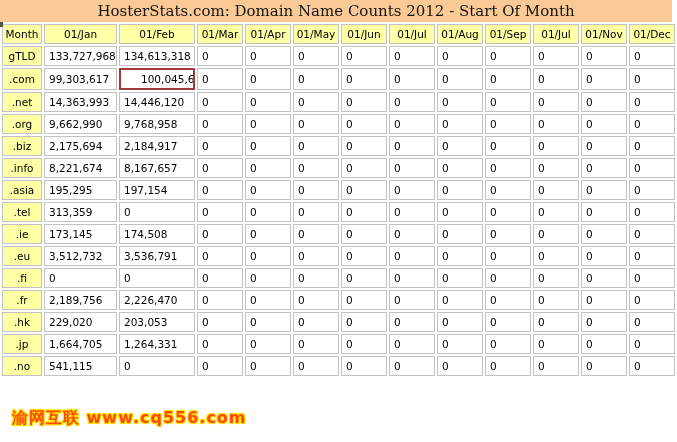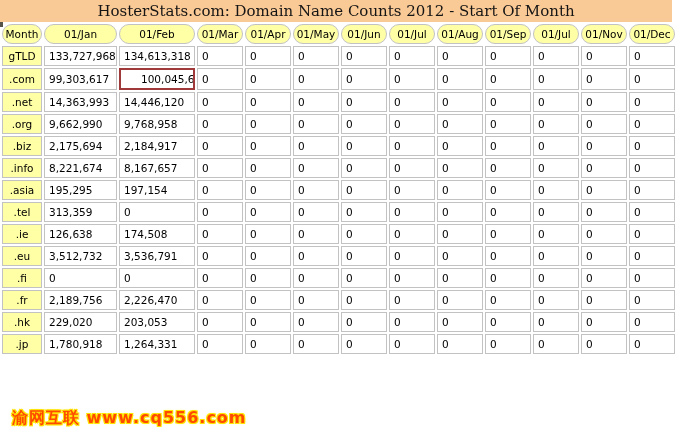--- a/index.html
+++ b/index.html
@@ -39,21 +39,20 @@
     line-height:18px;
     white-space:nowrap;
     overflow:hidden;
     background:#ffffff;
     font-weight:normal;
     padding:0;
   }
   .stats th{
     background:var(--header-bg,#FFFFA6);
     text-align:center;
-    border-radius:10px;
   }
   .stats td.label{
     background:var(--header-bg,#FFFFA6);
     text-align:center;
     margin-left:16px;
   }
   .stats td.val{
     text-align:left;
     padding-left:4px;
   }
@@ -233,21 +232,21 @@
           <td class="val">0</td>
           <td class="val">0</td>
           <td class="val">0</td>
           <td class="val">0</td>
           <td class="val">0</td>
           <td class="val">0</td>
           <td class="val">0</td>
         </tr>
         <tr>
           <td class="label">.ie</td>
-          <td class="val">126,638</td>
+          <td class="val">173,145</td>
           <td class="val">174,508</td>
           <td class="val">0</td>
           <td class="val">0</td>
           <td class="val">0</td>
           <td class="val">0</td>
           <td class="val">0</td>
           <td class="val">0</td>
           <td class="val">0</td>
           <td class="val">0</td>
           <td class="val">0</td>
@@ -308,22 +307,37 @@
           <td class="val">0</td>
           <td class="val">0</td>
           <td class="val">0</td>
           <td class="val">0</td>
           <td class="val">0</td>
           <td class="val">0</td>
           <td class="val">0</td>
         </tr>
         <tr>
           <td class="label">.jp</td>
-          <td class="val">1,780,918</td>
+          <td class="val">1,664,705</td>
           <td class="val">1,264,331</td>
+          <td class="val">0</td>
+          <td class="val">0</td>
+          <td class="val">0</td>
+          <td class="val">0</td>
+          <td class="val">0</td>
+          <td class="val">0</td>
+          <td class="val">0</td>
+          <td class="val">0</td>
+          <td class="val">0</td>
+          <td class="val">0</td>
+        </tr>
+        <tr>
+          <td class="label">.no</td>
+          <td class="val">541,115</td>
+          <td class="val">0</td>
           <td class="val">0</td>
           <td class="val">0</td>
           <td class="val">0</td>
           <td class="val">0</td>
           <td class="val">0</td>
           <td class="val">0</td>
           <td class="val">0</td>
           <td class="val">0</td>
           <td class="val">0</td>
           <td class="val">0</td>

